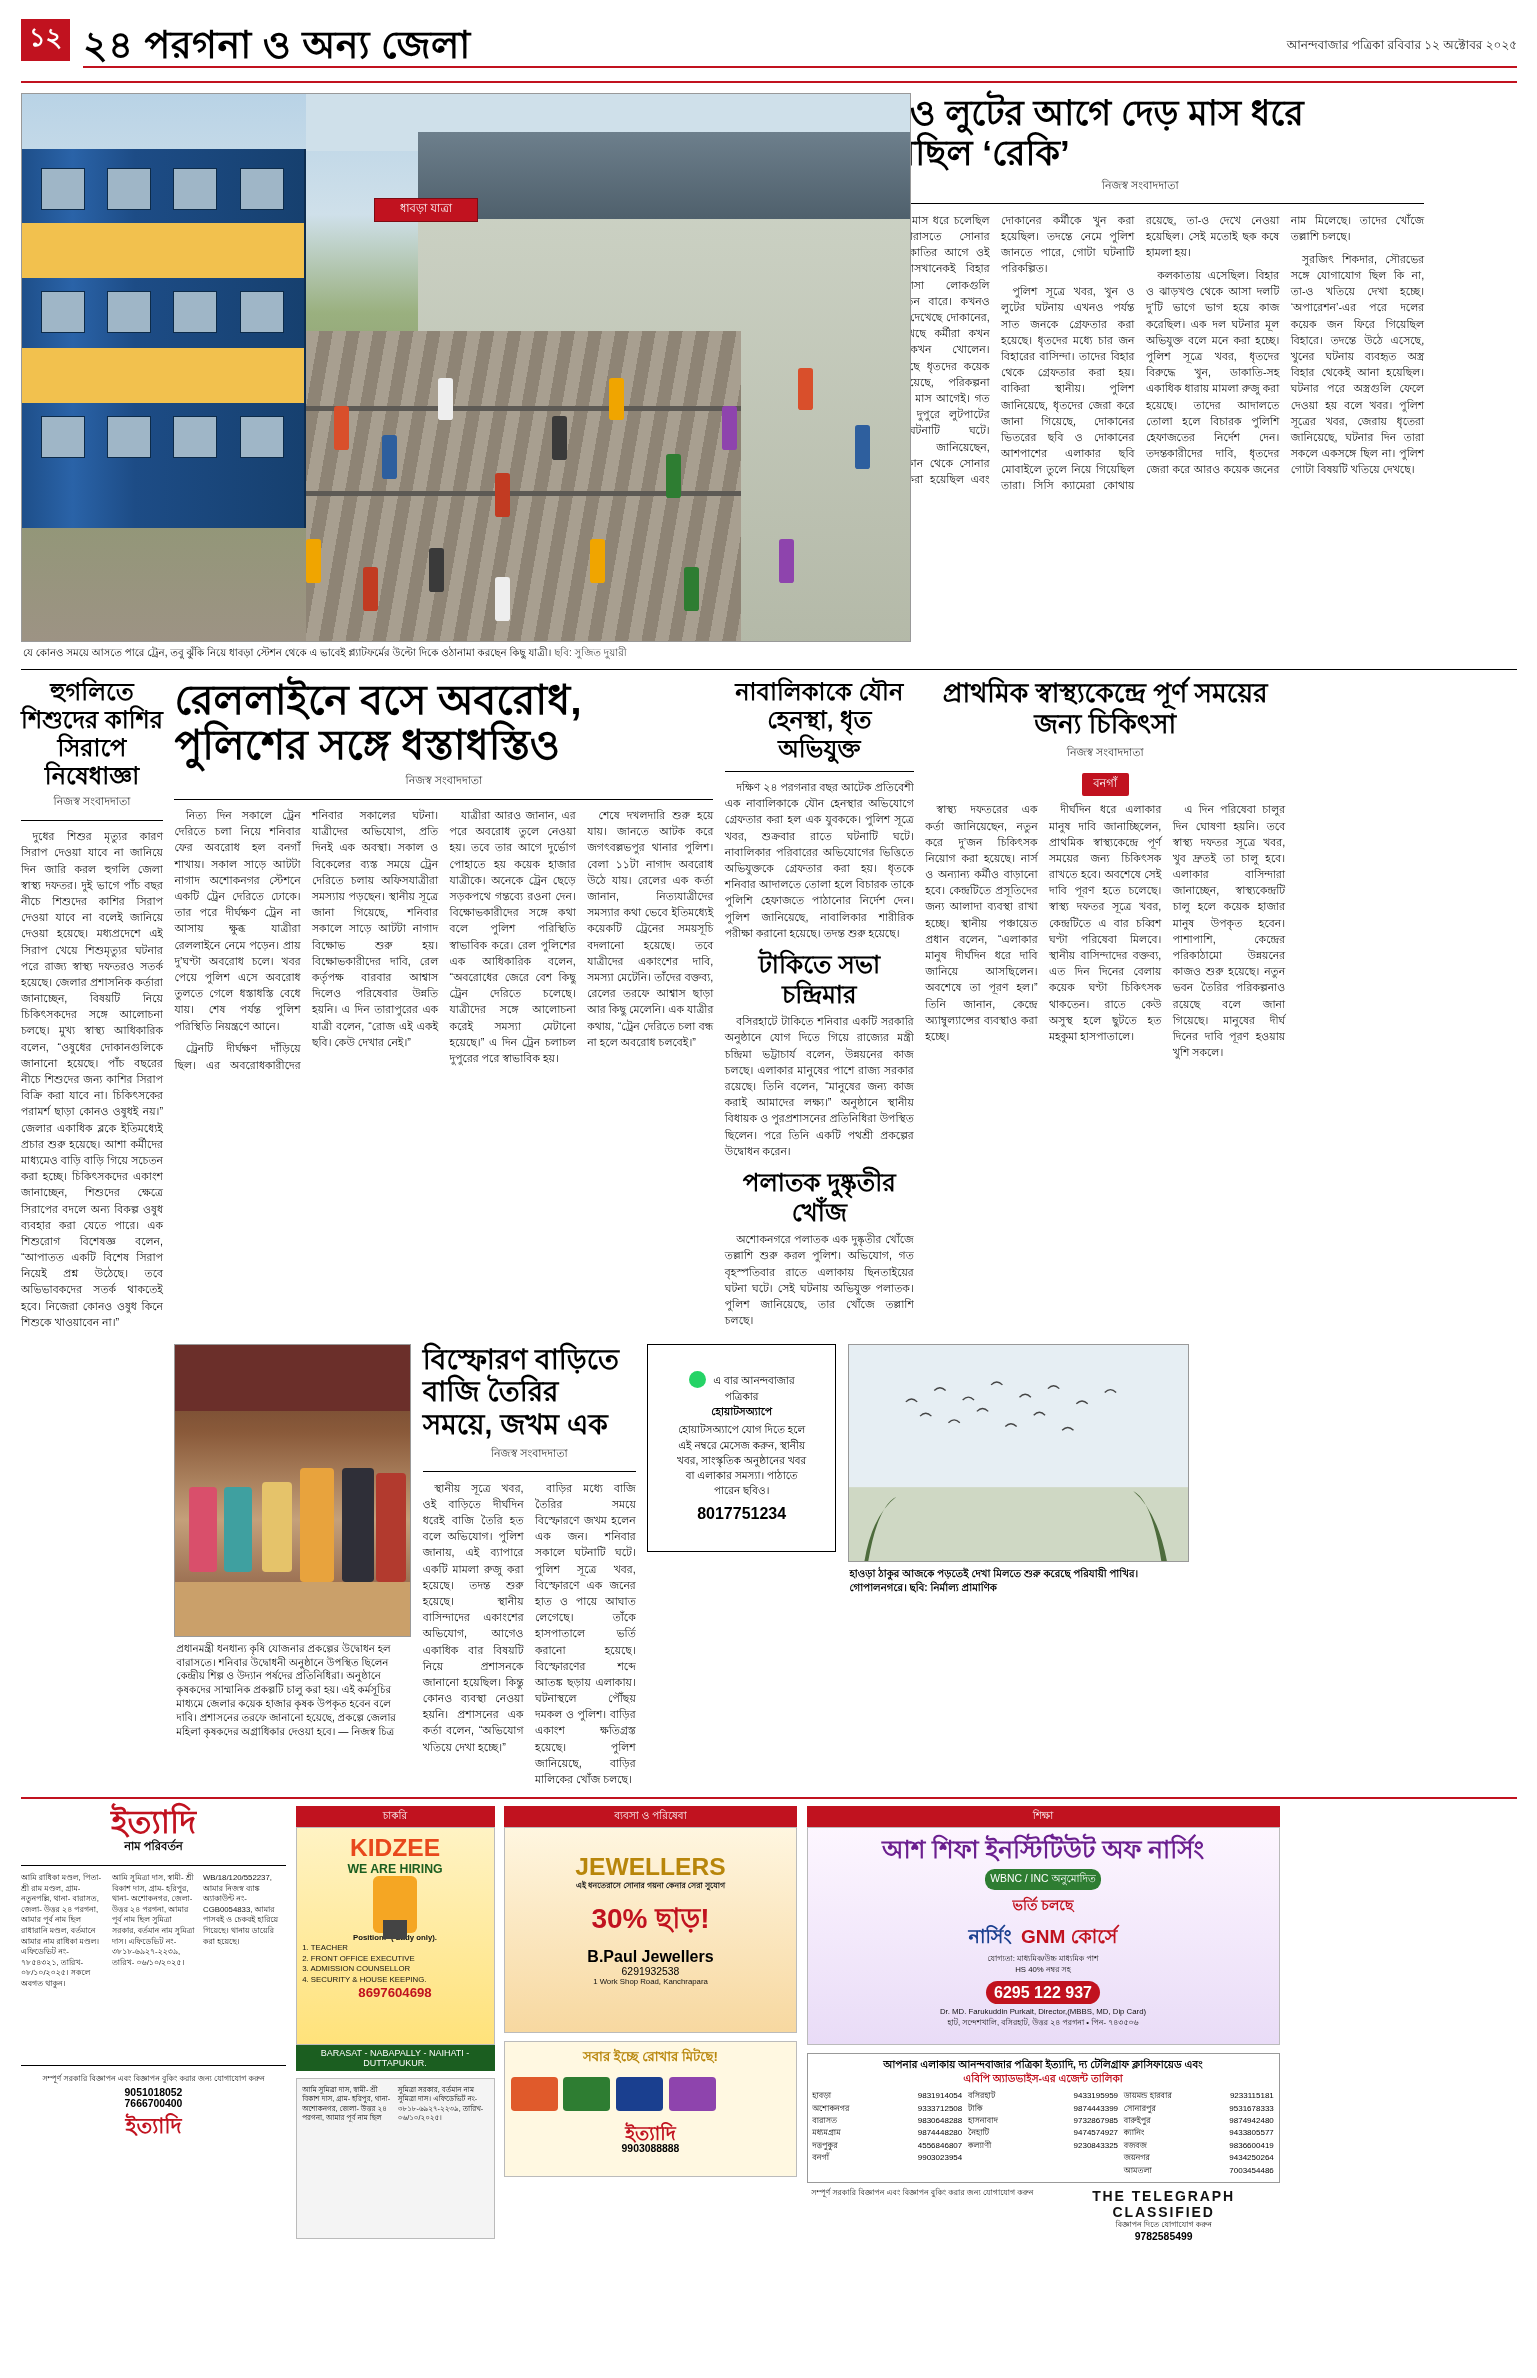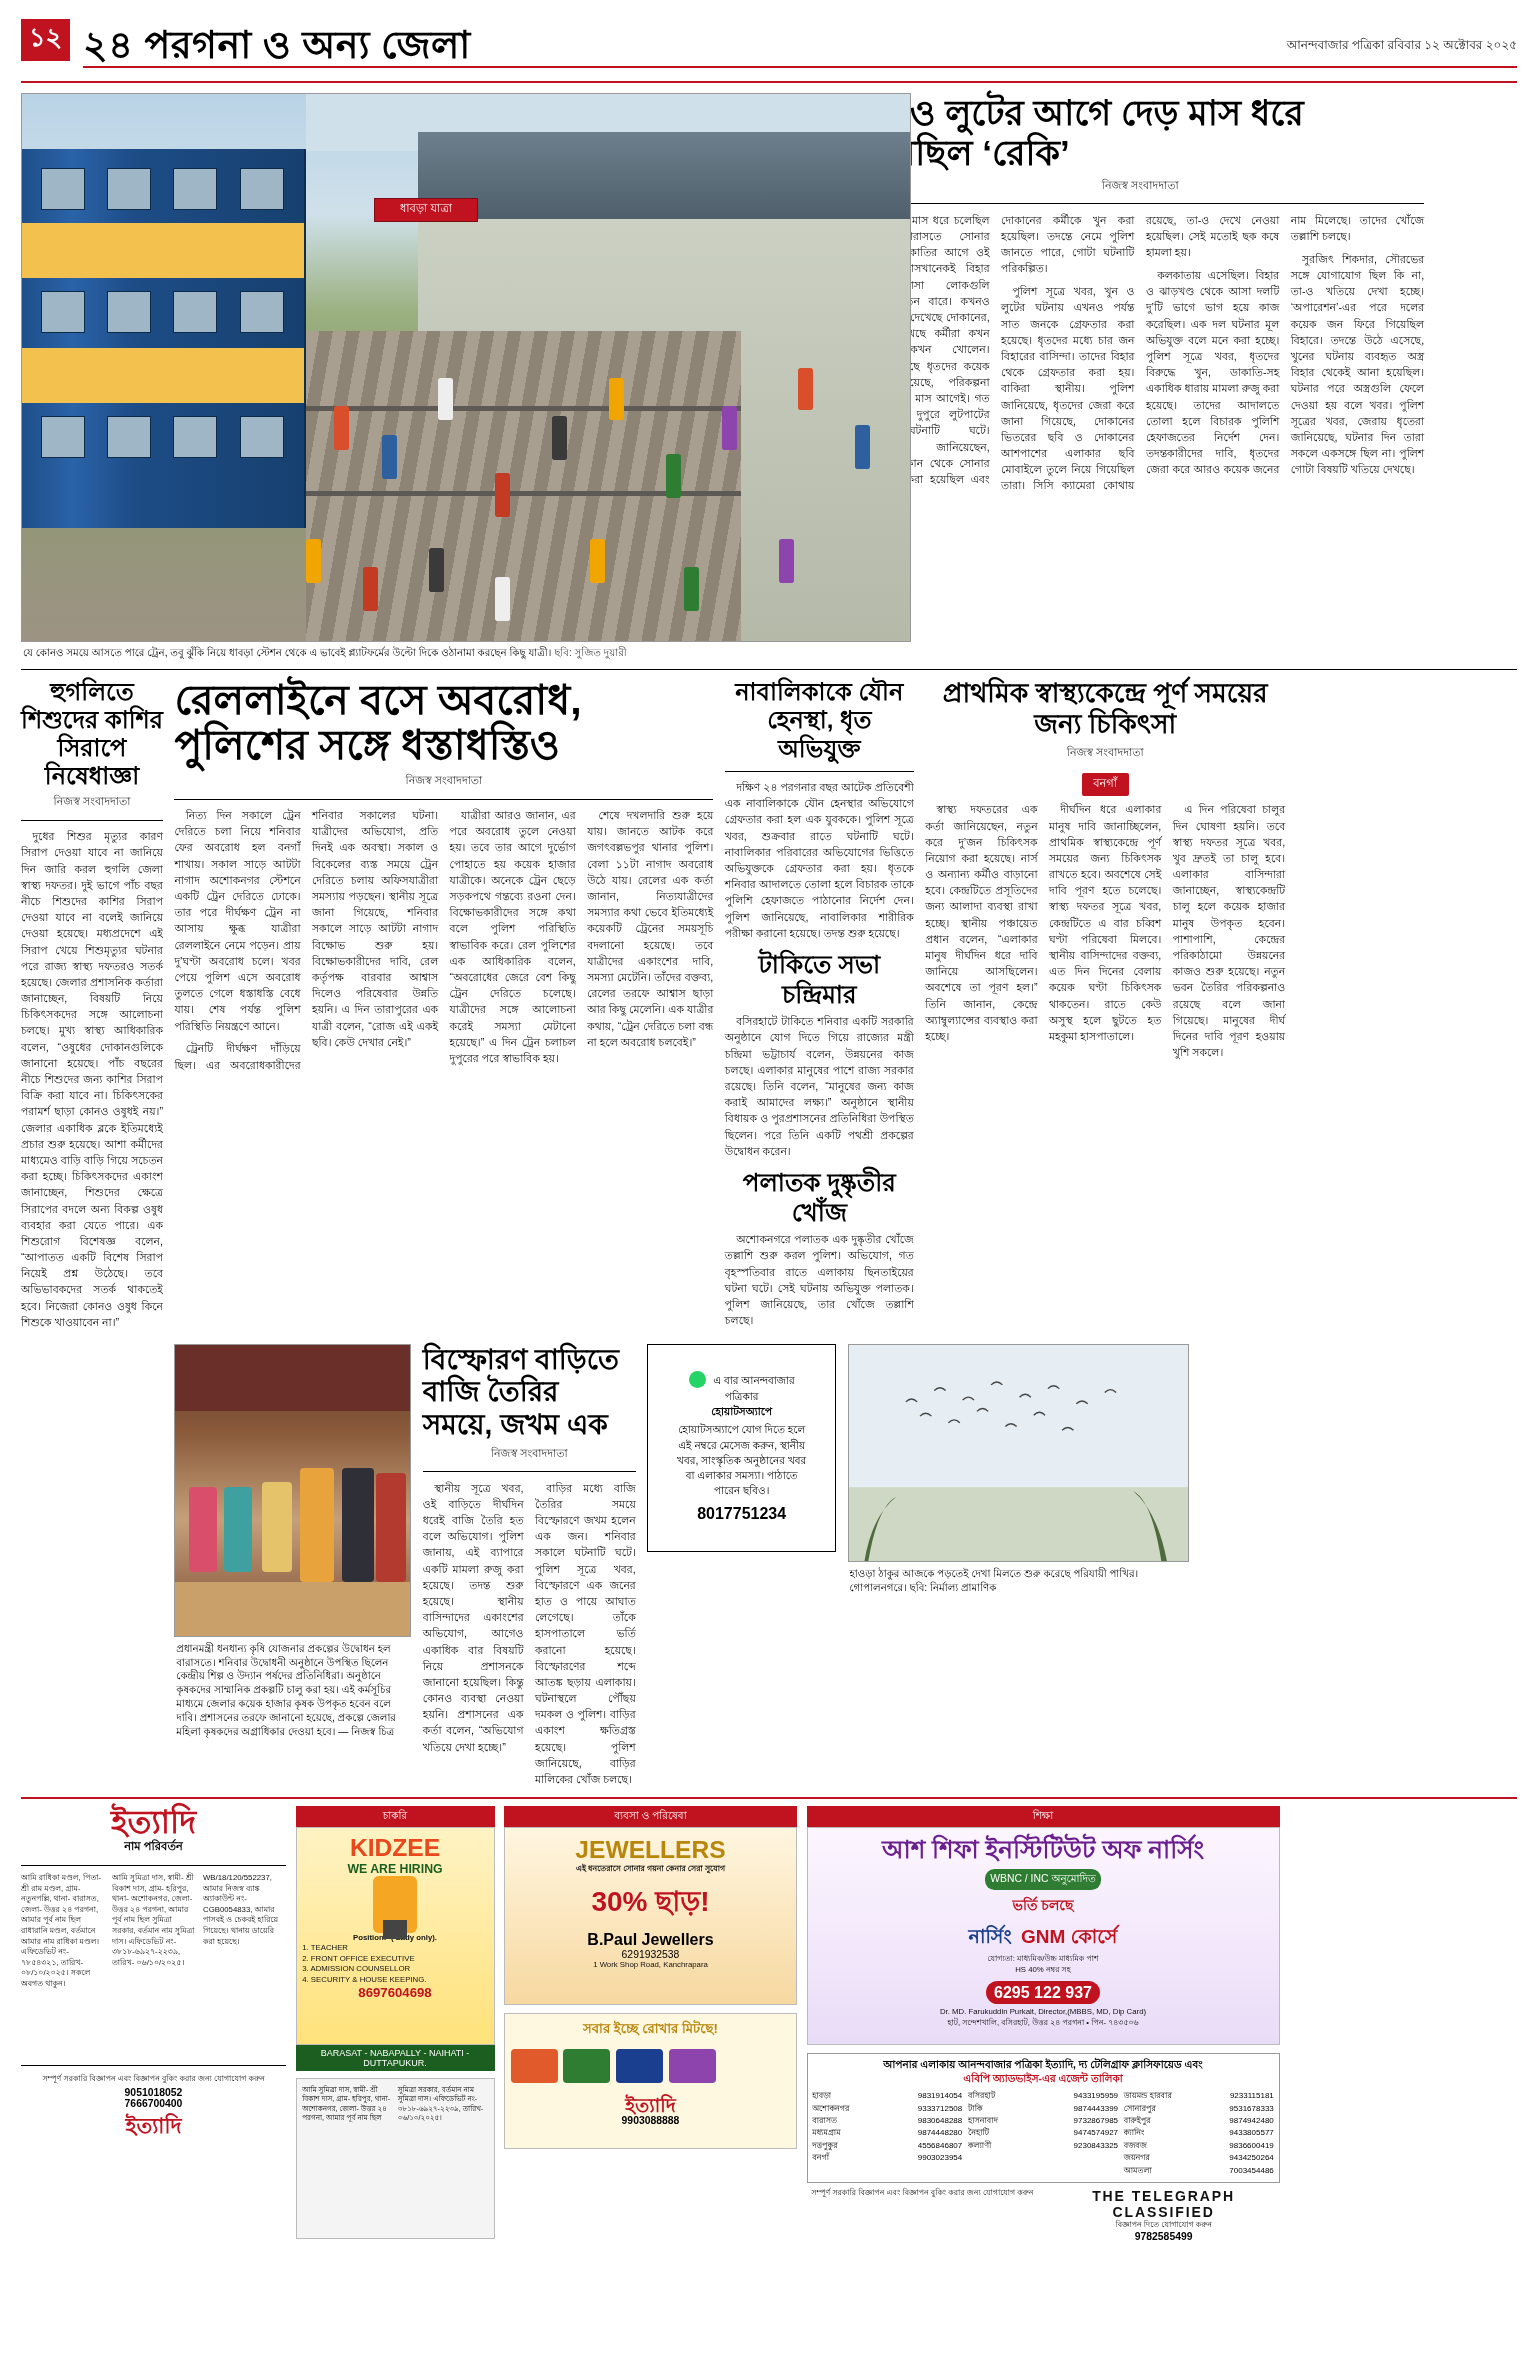--- a/index.html
+++ b/index.html
@@ -306,21 +306,21 @@
         <div>
           <span class="wa-icon"></span>
           <span>এ বার আনন্দবাজার পত্রিকার</span>
         </div>
         <div class="b">হোয়াটসঅ্যাপে</div>
         <div style="margin-top:3.8px;">হোয়াটসঅ্যাপে যোগ দিতে হলে এই নম্বরে মেসেজ করুন, স্থানীয় খবর, সাংস্কৃতিক অনুষ্ঠানের খবর বা এলাকার সমস্যা। পাঠাতে পারেন ছবিও।</div>
         <div class="wa-num">8017751234</div>
       </div>
     </div>
 
-    <div style="width:350px;">
+    <div style="width:350px;font-weight:bold;">
       <div class="photo3">
         <svg width="341" height="218" viewBox="0 0 360 230">
           <rect x="0" y="0" width="360" height="230" fill="#e6eef3"></rect>
           <rect x="0" y="150" width="360" height="80" fill="#cfd8c4"></rect>
           <g stroke="#444" stroke-width="1.4" fill="none">
             <path d="M60 60 q6 -6 12 0"></path>
               <path d="M90 48 q6 -6 12 0"></path>
             <path d="M120 58 q6 -6 12 0"></path>
               <path d="M150 42 q6 -6 12 0"></path>
             <path d="M180 55 q6 -6 12 0"></path>
@@ -376,21 +376,21 @@
         <div class="ctr b" style="font-size:13.2px; color:#c1121f;">8697604698</div>
       </div>
       <div style="background:#1b5e20; color:#fff; font-size:9px; text-align:center; padding:2.8px 0;">BARASAT - NABAPALLY - NAIHATI - DUTTAPUKUR.</div>
       <div class="ad" style="height:161px; margin-top:7.6px; background:#f4f4f4; padding:5.7px;">
         <div class="tiny5" style="column-count:2;">আমি সুমিত্রা দাস, স্বামী- শ্রী বিকাশ দাস, গ্রাম- হরিপুর, থানা- অশোকনগর, জেলা- উত্তর ২৪ পরগনা, আমার পূর্ব নাম ছিল সুমিত্রা সরকার, বর্তমান নাম সুমিত্রা দাস। এফিডেভিট নং- ৩৮১৮-৬৯২৭-২২৩৯, তারিখ- ০৬/১০/২০২৫।</div>
       </div>
     </div>
 
     <div style="width:293px;">
       <div class="ad-title">ব্যবসা ও পরিষেবা</div>
-      <div class="ad jewel" style="height:178px; padding:8px;">
+      <div class="ad jewel" style="height:206px; padding:25px;">
         <div class="jewel-badge">JEWELLERS</div>
         <div class="tiny ctr b">এই ধনতেরাসে সোনার গয়না কেনার সেরা সুযোগ</div>
         <div class="ctr" style="font-size:28px; font-weight:bold; color:#c1121f; margin-top:5.7px;">30% ছাড়!</div>
         <div class="ctr b" style="font-size:16px; margin-top:3.8px;">B.Paul Jewellers</div>
         <div class="ctr" style="font-size:10.4px;">6291932538</div>
         <div class="ctr tiny">1 Work Shop Road, Kanchrapara</div>
       </div>
       <div class="ad" style="height:136px; margin-top:7.6px; background:#fff8e1; padding:5.7px;">
         <div class="ctr b" style="font-size:13.2px; color:#b8860b;">সবার ইচ্ছে রোখার মিটছে!</div>
         <div style="display:flex; gap:5.7px; margin-top:7.6px;">

